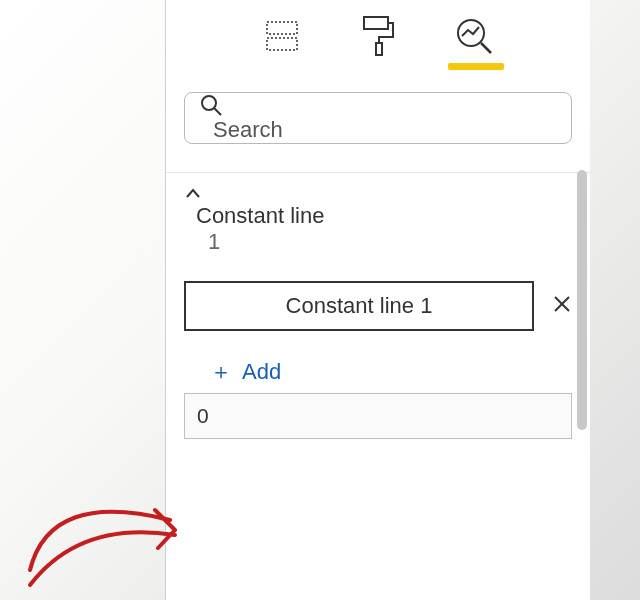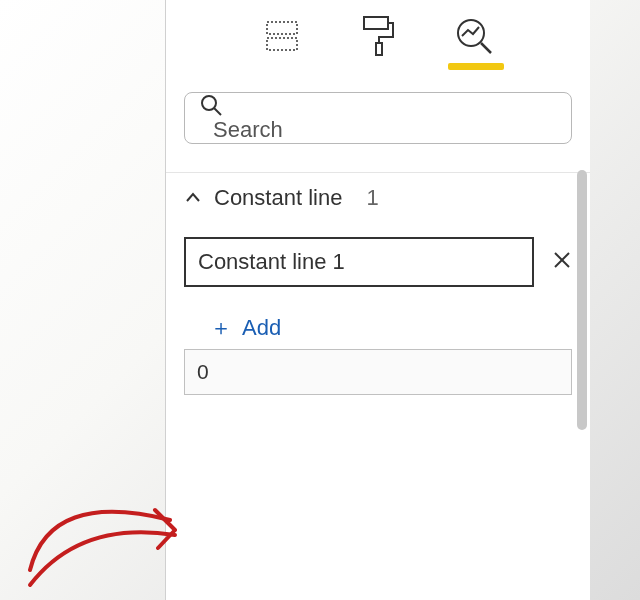--- a/index.html
+++ b/index.html
@@ -5,24 +5,24 @@
     * { box-sizing: border-box; margin: 0; padding: 0; }
     body { width: 640px; height: 600px; background: linear-gradient(135deg, #ffffff 0%, #f8f8f6 40%, #dcdcdc 100%); font-family: "Segoe UI", Arial, sans-serif; position: relative; overflow: hidden; }
     .panel { position: absolute; left: 165px; top: 0; width: 425px; height: 600px; background: #ffffff; border-left: 1px solid #d0d0d0; padding-top: 8px; }
     .tabs { display: flex; justify-content: center; gap: 48px; padding: 4px 0 12px 0; }
     .tab-icon { width: 48px; height: 48px; display: flex; align-items: center; justify-content: center; cursor: pointer; position: relative; }
     .tab-icon.active::after { content: ""; position: absolute; bottom: -10px; left: -2px; width: 56px; height: 7px; background: #f2c811; border-radius: 2px; }
     .search-wrap { margin: 20px 18px 28px 18px; }
     .search-box { display: flex; align-items: flex-start; border: 1.5px solid #b8b8b8; border-radius: 8px; height: 52px; padding: 0 14px; background: #fff; flex-direction: column; }
     .search-box input { border: none; outline: none; font-size: 22px; color: #333; width: 100%; margin-left: 14px; background: transparent; }
     .search-box input::placeholder { color: #555; }
-    .section-header { display: flex; align-items: center; padding: 12px 18px; font-size: 22px; color: #333; cursor: pointer; border-top: 1px solid #e5e5e5; }
+    .section-header { display: flex; padding: 12px 18px; font-size: 22px; color: #333; cursor: pointer; border-top: 1px solid #e5e5e5; flex-direction: column; }
     .section-header .label { margin-left: 12px; }
     .section-header .count { margin-left: 24px; color: #666; }
-    .item-row { display: flex; align-items: center; margin: 14px 18px 0 18px; }
+    .item-row { display: flex; align-items: center; margin: 14px 18px 0 18px; text-align: center; }
     .item-box { flex: 1; border: 2px solid #333; padding: 10px 12px; font-size: 22px; color: #333; background: #fff; }
     .item-delete { margin-left: 18px; cursor: pointer; color: #333; }
     .add-row { display: flex; align-items: center; margin: 26px 18px 0 44px; color: #1a5eb3; font-size: 22px; cursor: pointer; }
     .add-row .plus { margin-right: 10px; font-size: 22px; font-weight: 300; }
     .field-label { margin: 32px 18px 6px 18px; font-size: 22px; color: #444; }
     .field-input { margin: 6px 18px 0 18px; }
     .field-input input { width: 100%; border: 1px solid #c0c0c0; padding: 10px 12px; font-size: 21px; color: #333; background: #fafafa; outline: none; }
     .scrollbar { position: absolute; right: 3px; top: 170px; width: 10px; height: 260px; background: #c8c8c8; border-radius: 5px; }
     .arrow-annotation { position: absolute; left: 10px; top: 430px; width: 200px; height: 160px; pointer-events: none; }
   </style>

